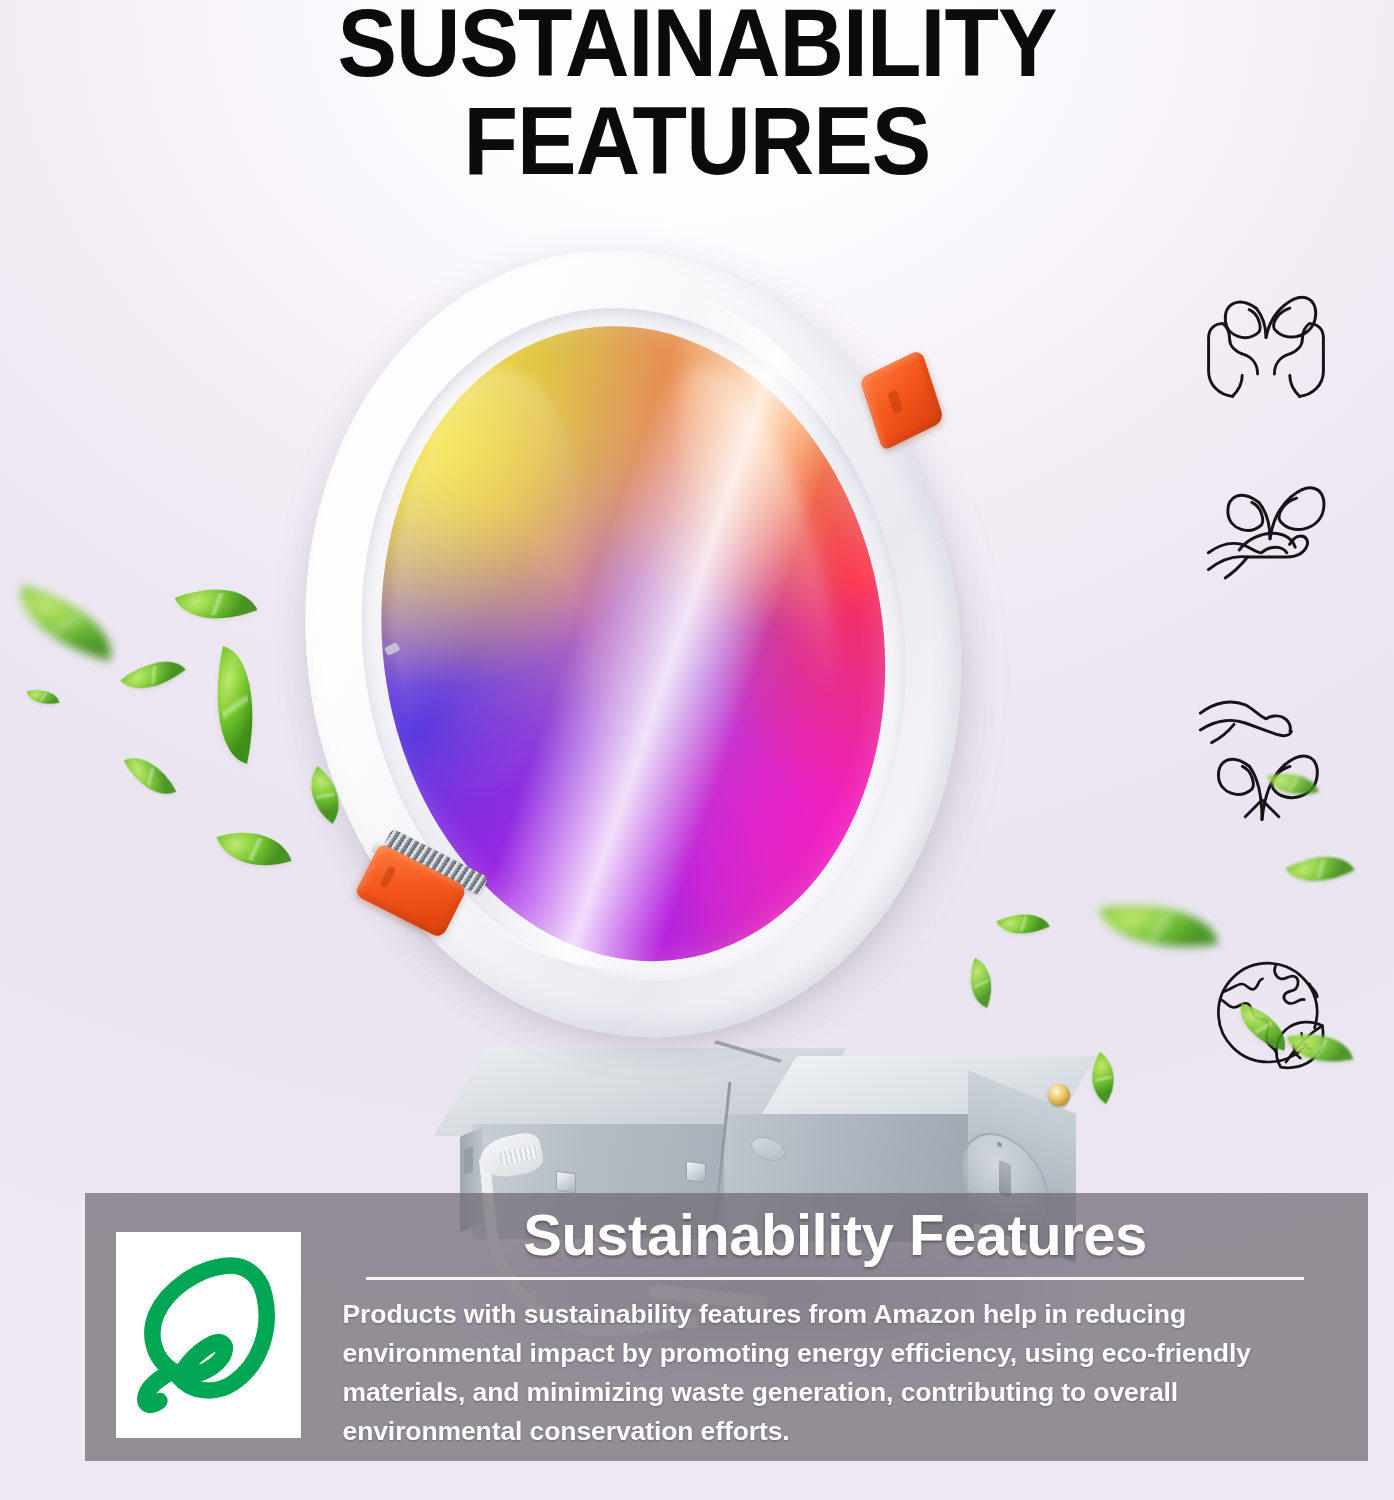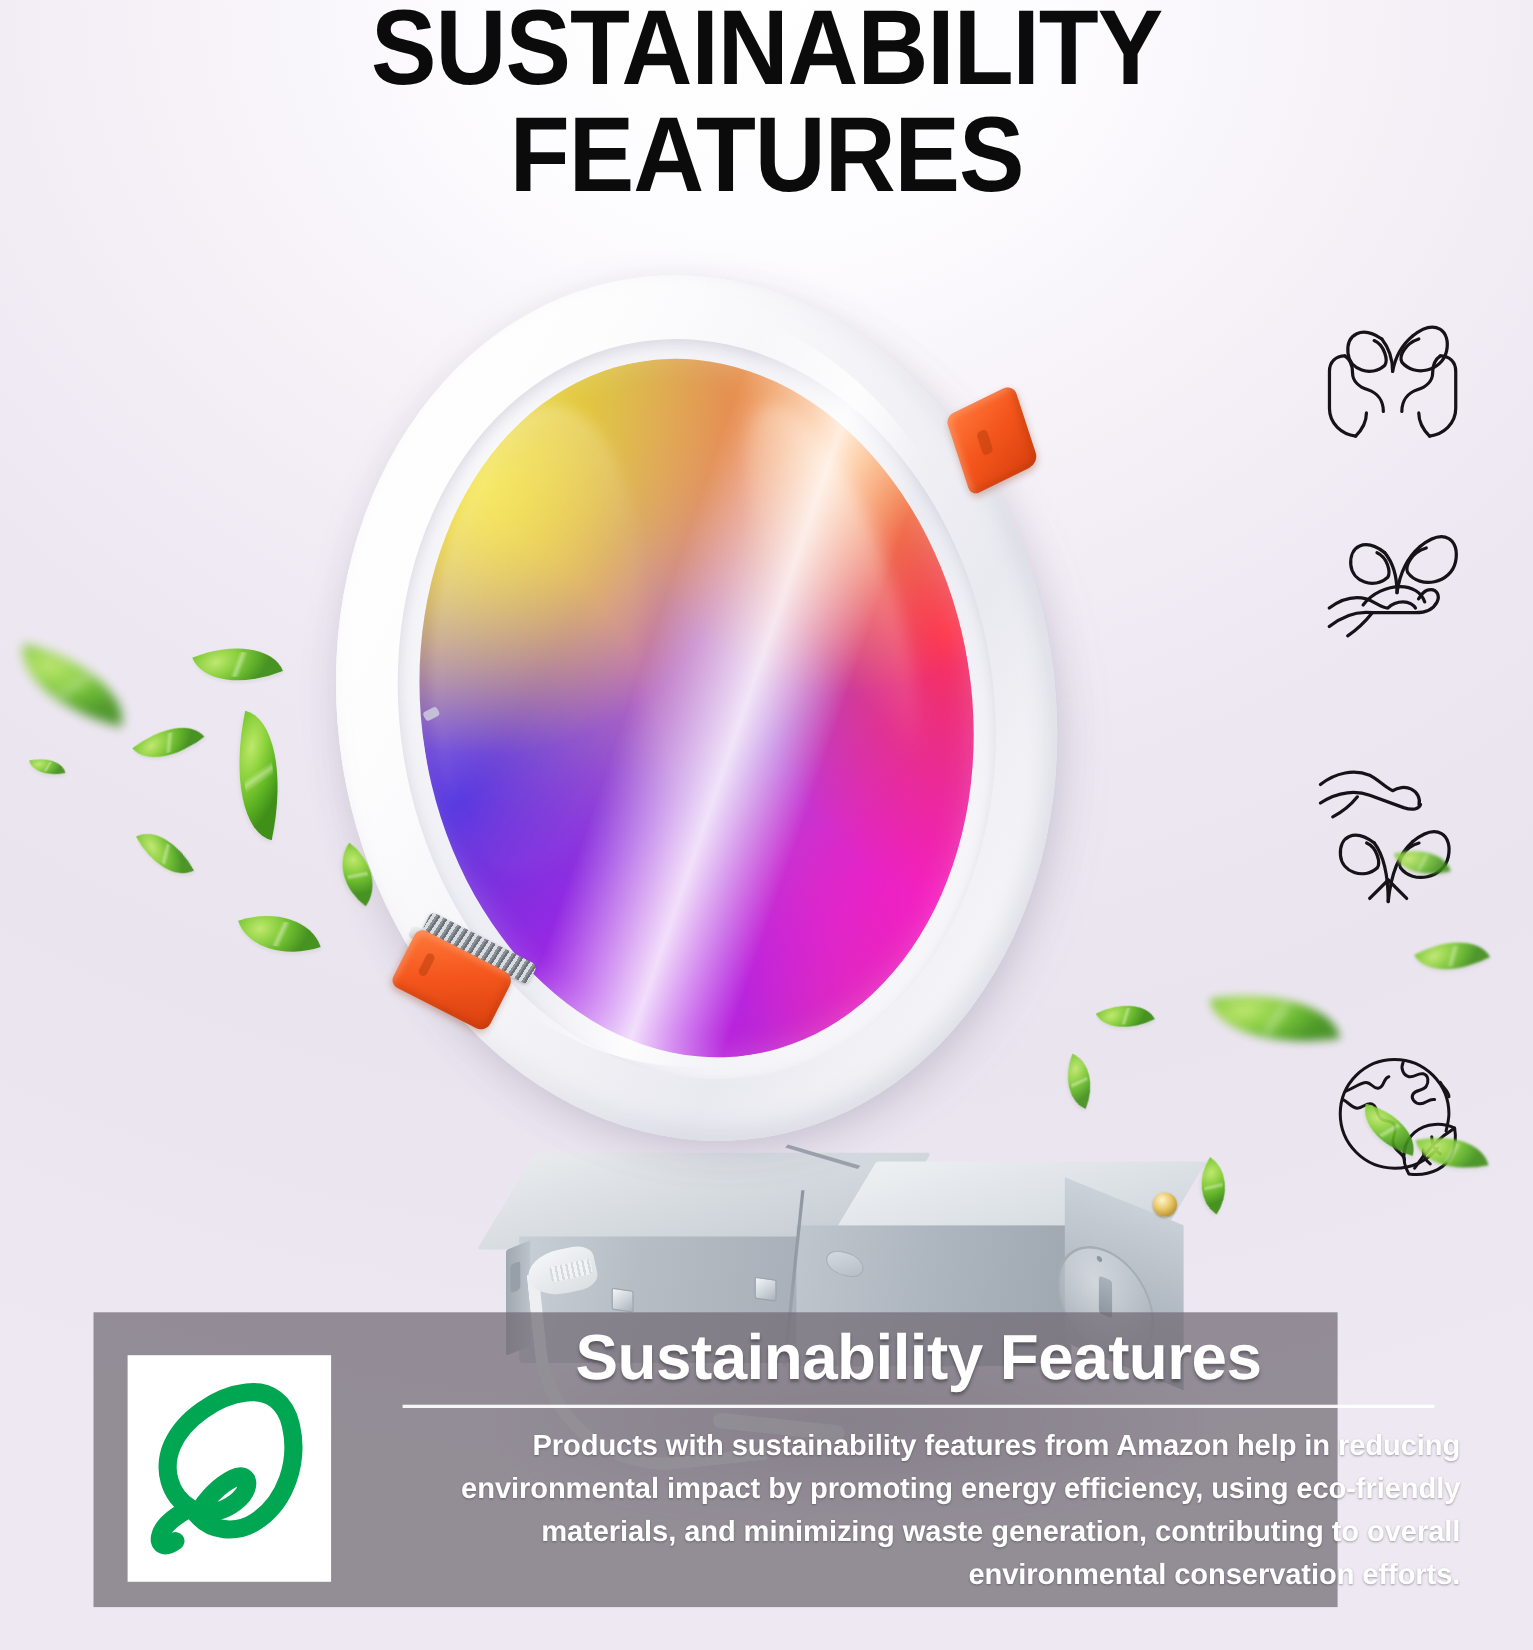--- a/index.html
+++ b/index.html
@@ -277,21 +277,21 @@
     background:linear-gradient(133deg, rgba(255,255,255,0) 44%, rgba(245,255,225,0.42) 50%, rgba(255,255,255,0) 57%);
     border-radius:0 100% 0 100%;
   }
 
   
   .eco-icon { position:absolute; }
   .eco-icon svg { display:block; }
 
   
   #banner {
-    position:absolute; left:85px; top:1193px; width:1131px; height:268px;
+    position:absolute; left:85px; top:1193px; width:1283px; height:268px;
     background:rgba(112,105,115,0.72);
     z-index:60;
     display:flex; align-items:center;
   }
   #logo-box {
     position:absolute; left:31px; top:39px; width:185px; height:206px;
     background:#FFFFFF;
     display:flex; align-items:center; justify-content:center;
   }
   #logo-box svg { display:block; }
@@ -313,21 +313,21 @@
   #banner-rule {
     width:938px; height:3px; background:rgba(255,255,255,0.92);
     margin-top:12px;
   }
   #banner-body {
     font-family:"Liberation Sans", sans-serif;
     font-weight:700;
     font-size:26.5px;
     line-height:1.47;
     color:#FFFFFF;
-    text-align:right;
+    text-align:left;
     margin-top:15px;
     width:985px;
     letter-spacing:-0.1px;
     text-shadow:0 1px 2px rgba(40,36,44,0.40);
   }
 </style>
 </head>
 <body>
 
 <div id="stage">

